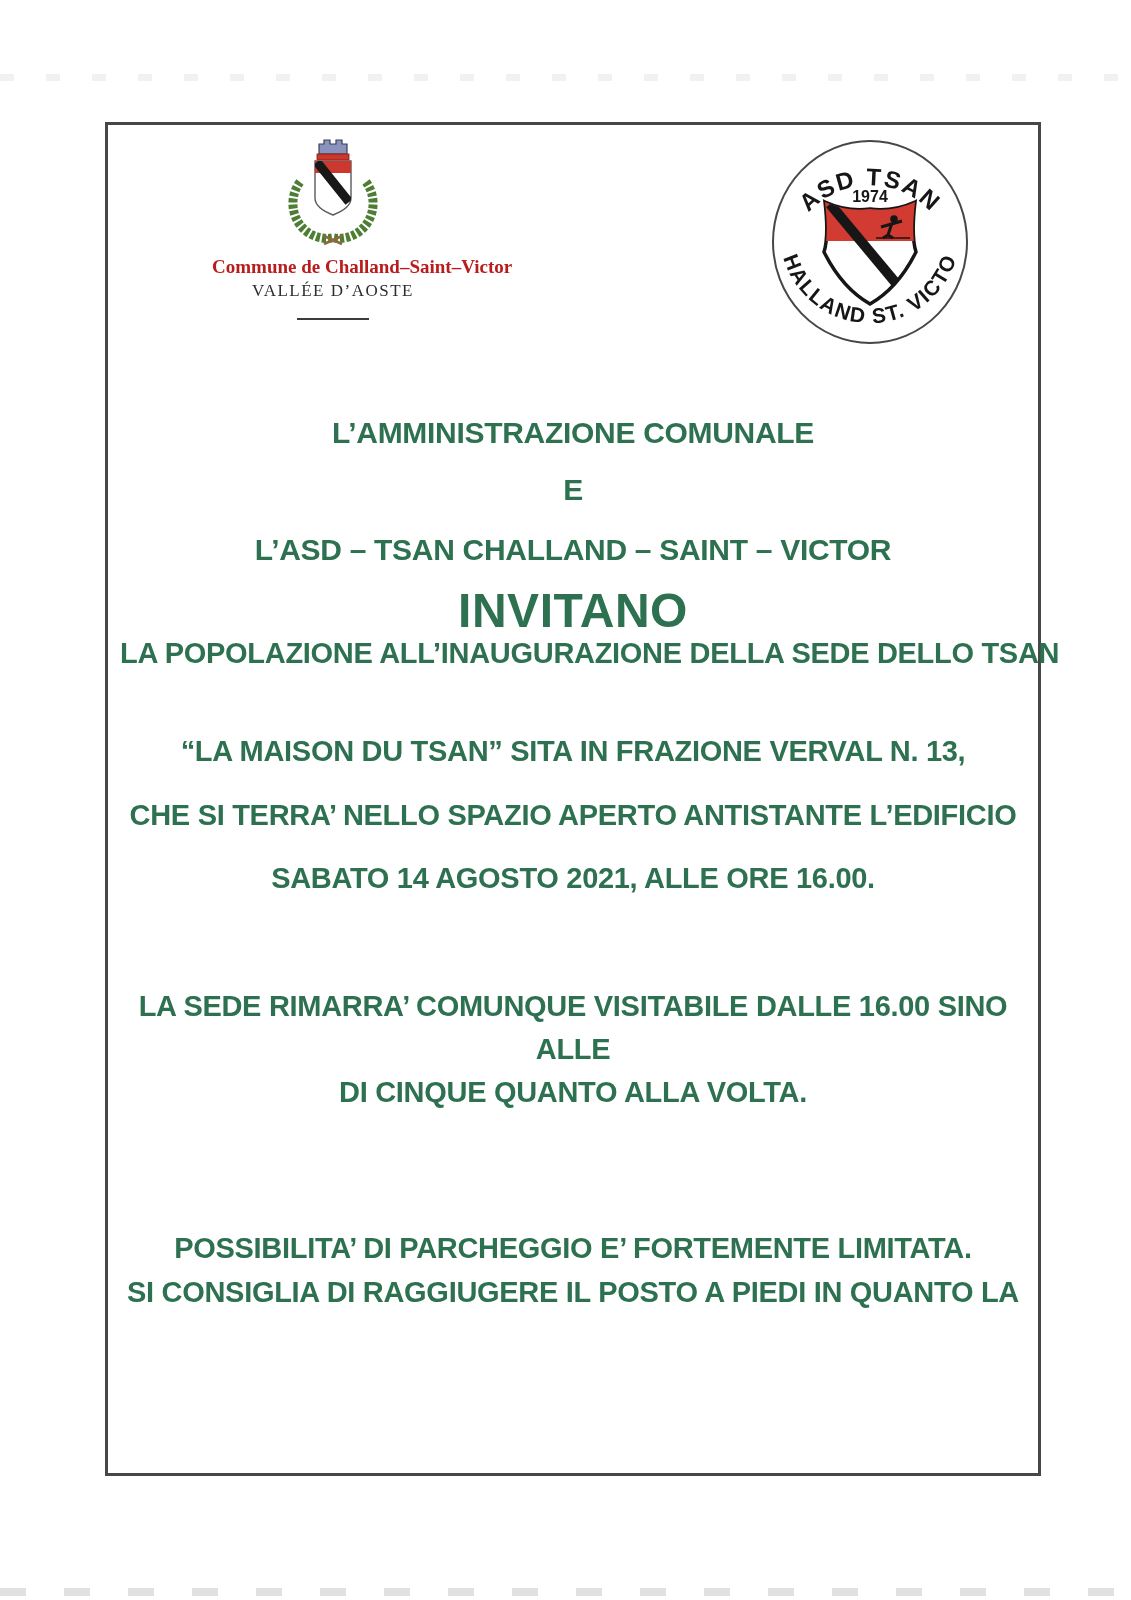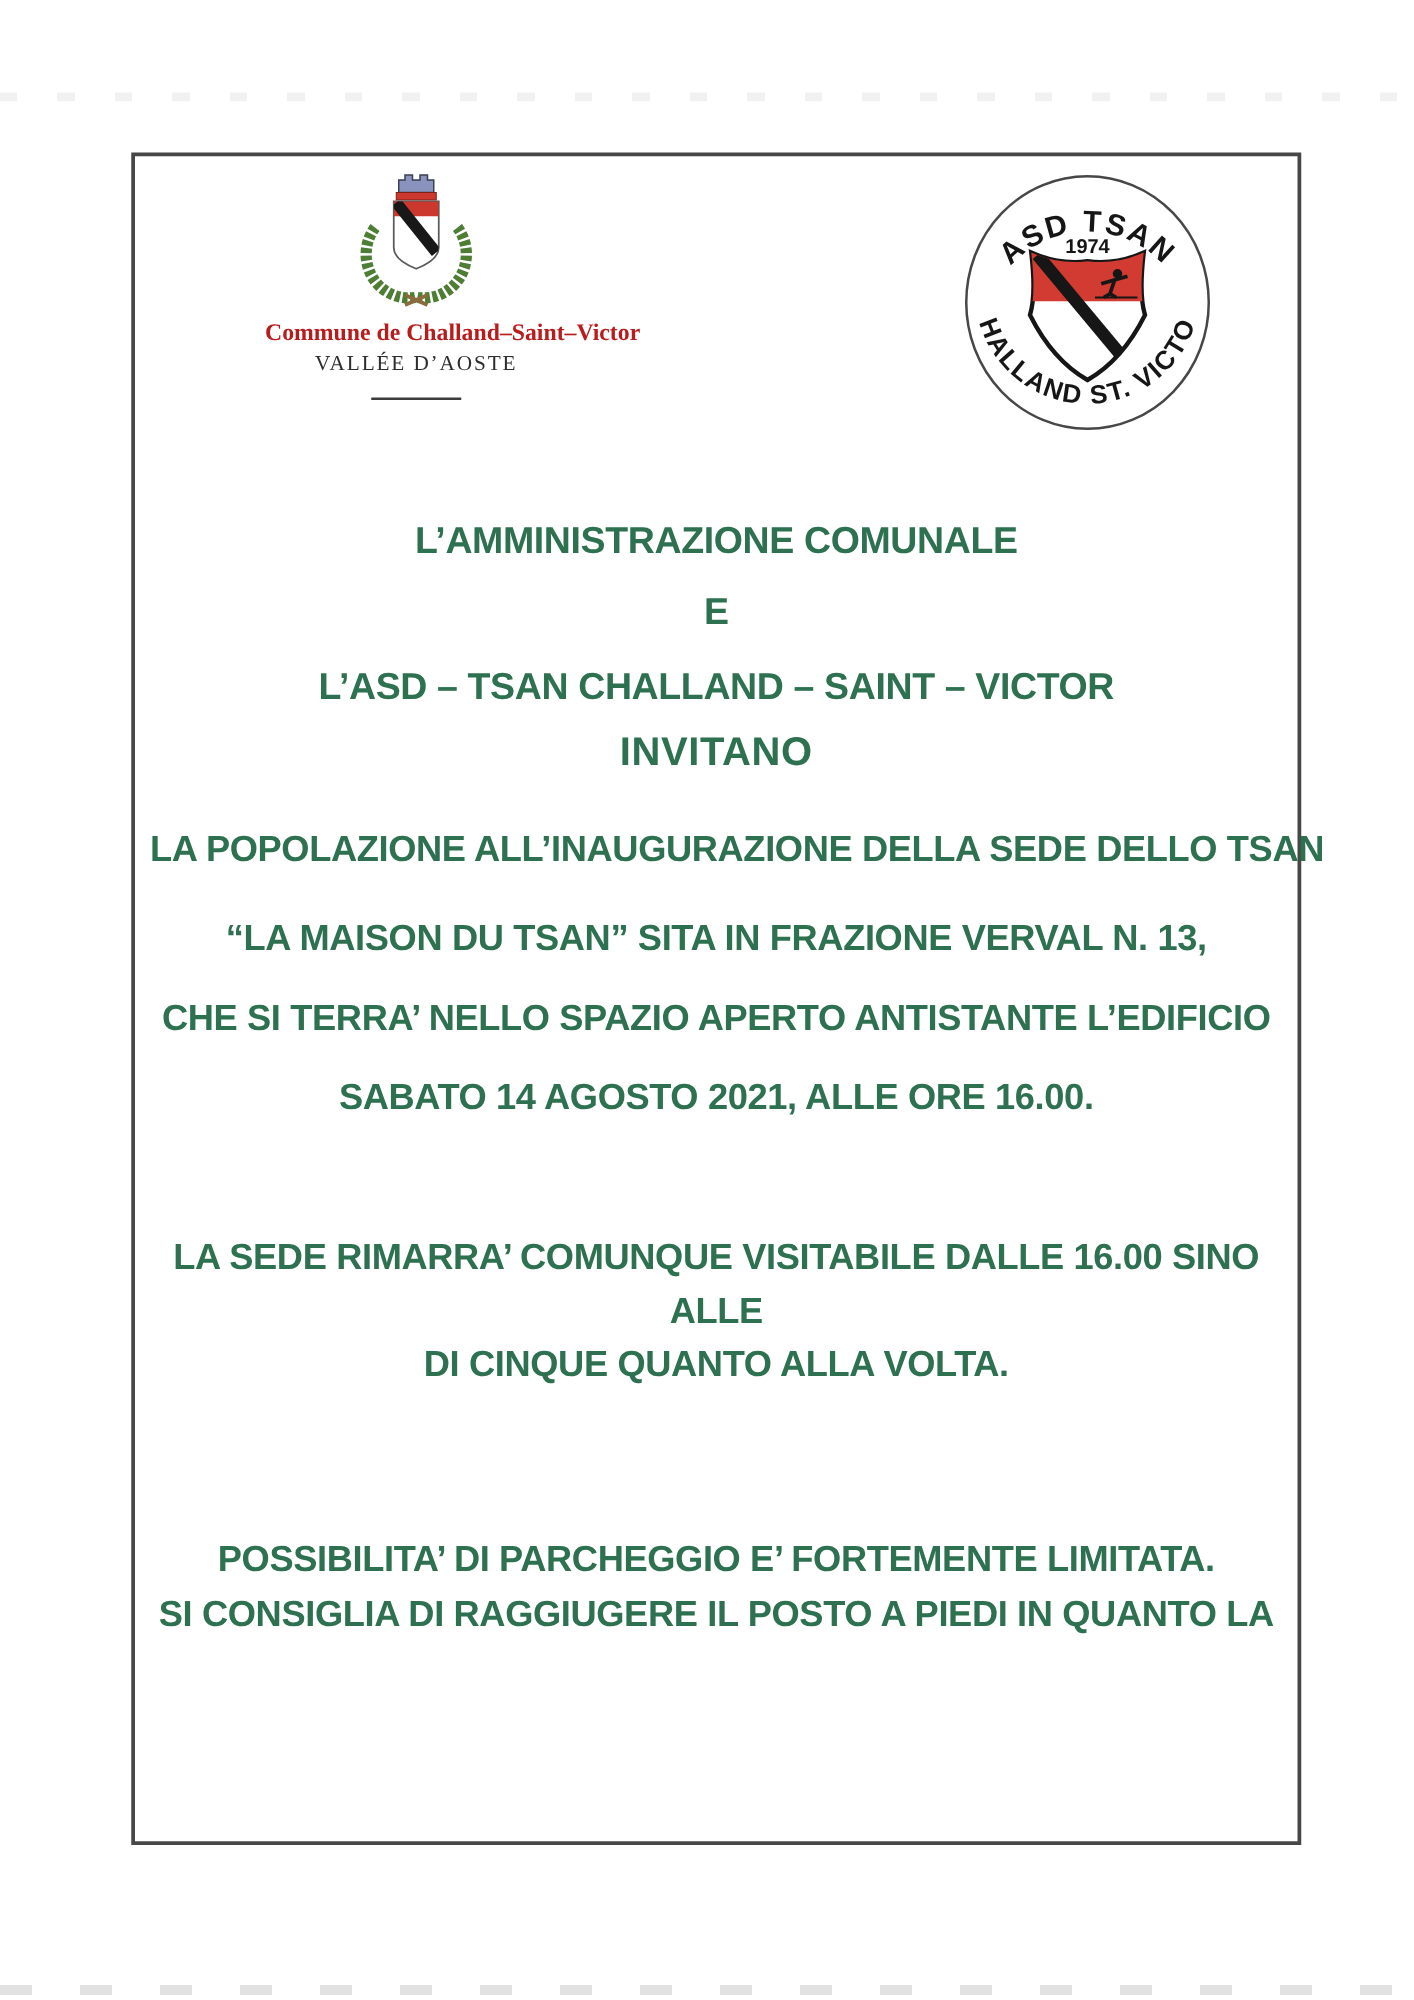--- a/index.html
+++ b/index.html
@@ -47,21 +47,21 @@
   
   .club-badge { position:absolute; left:768px; top:136px; }
   
   .green-line {
     position:absolute; left:120px; width:906px;
     text-align:center; color:#2e7150; font-weight:bold;
     letter-spacing:-0.3px; white-space:nowrap;
   }
   .fs30 { font-size:30px; }
   .fs29 { font-size:29px; }
-  .invitano { font-size:32px; letter-spacing:0.5px; }
+  .invitano { font-size:48px; letter-spacing:0.5px; }
   .green-para {
     position:absolute; left:120px; width:906px;
     text-align:center; color:#2e7150; font-weight:bold;
     font-size:29px; letter-spacing:-0.3px;
   }
   .lh43 { line-height:43px; }
   .lh44 { line-height:44px; }
 </style>
 </head>
 <body>
@@ -125,21 +125,21 @@
   <text font-family="Liberation Sans, sans-serif" font-size="21" font-weight="bold" fill="#161616" letter-spacing="1.5">
     <textPath href="#arcBottom" startOffset="50%" text-anchor="middle">CHALLAND ST. VICTOR</textPath>
   </text>
 </svg>
 
 <div class="green-line fs30" style="top:416px;">L’AMMINISTRAZIONE COMUNALE</div>
 <div class="green-line fs30" style="top:473px;">E</div>
 <div class="green-line fs30" style="top:533px;">L’ASD – TSAN CHALLAND – SAINT – VICTOR</div>
 <div class="green-line invitano" style="top:583px;">INVITANO</div>
 
-<div class="green-line fs29" style="top:664px;text-align:center;">LA POPOLAZIONE ALL’INAUGURAZIONE DELLA SEDE DELLO TSAN</div>
+<div class="green-line fs29" style="top:637px;text-align:center;">LA POPOLAZIONE ALL’INAUGURAZIONE DELLA SEDE DELLO TSAN</div>
 <div class="green-line fs29" style="top:735px;">“LA MAISON DU TSAN” SITA IN FRAZIONE VERVAL N. 13,</div>
 <div class="green-line fs29" style="top:799px;">CHE SI TERRA’ NELLO SPAZIO APERTO ANTISTANTE L’EDIFICIO</div>
 <div class="green-line fs29" style="top:862px;">SABATO 14 AGOSTO 2021, ALLE ORE 16.00.</div>
 
 <div class="green-para lh43" style="top:985px;">
   <div>LA SEDE RIMARRA’ COMUNQUE VISITABILE DALLE 16.00 SINO ALLE</div>
   <div>DI CINQUE QUANTO ALLA VOLTA.</div>
 </div>
 
 <div class="green-para lh44" style="top:1226px;">

